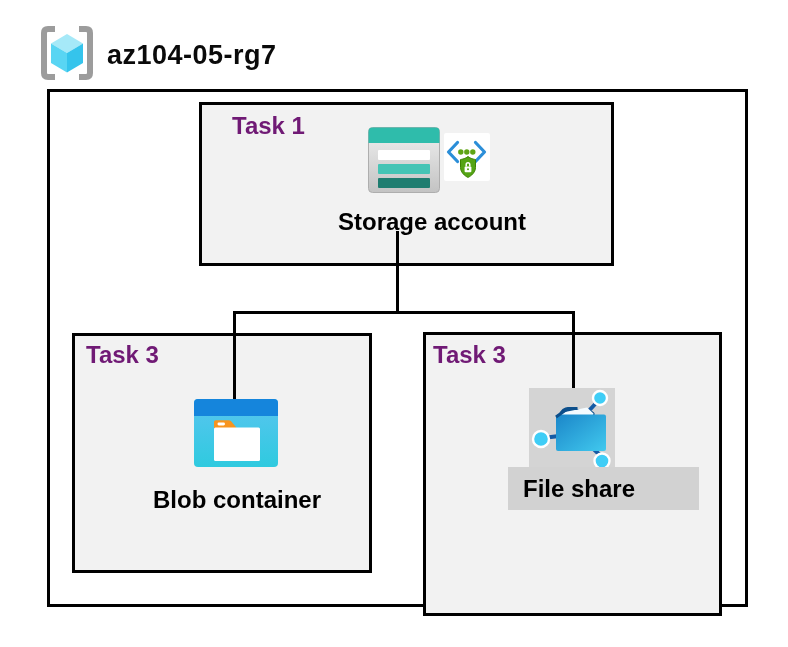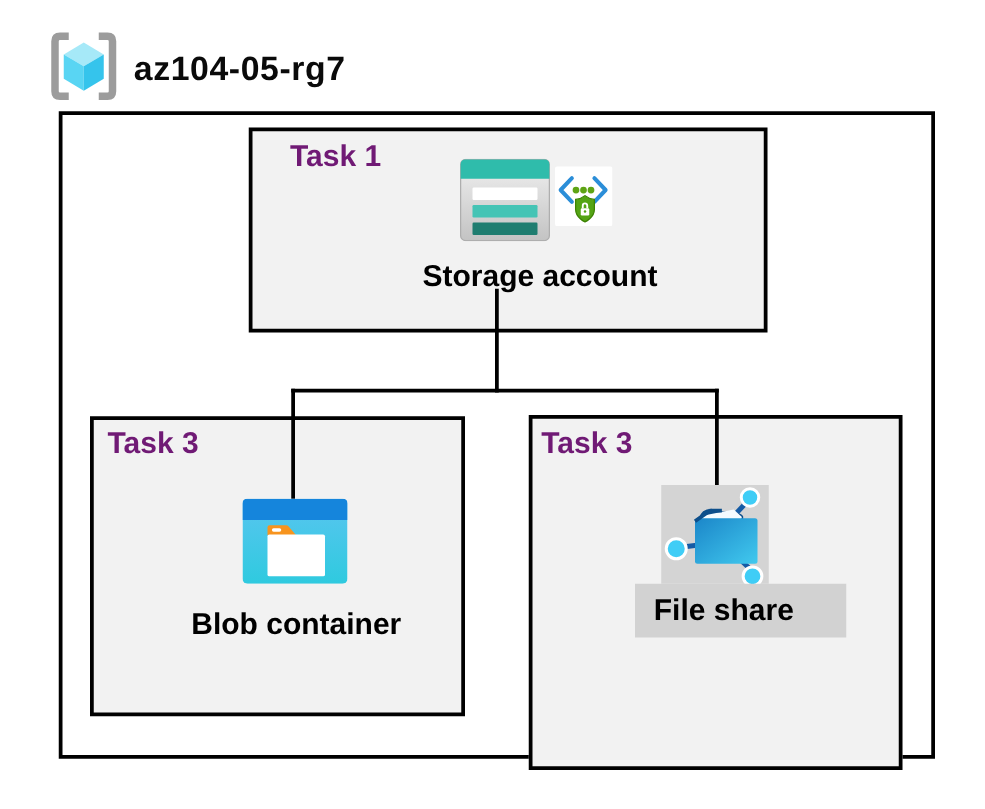--- a/index.html
+++ b/index.html
@@ -41,21 +41,21 @@
   .line.branch-fs{left:572px;top:311px;width:3px;height:77px;}
   .icon-rg{left:38px;top:23px;}
   .icon-storage{left:368px;top:127px;}
   .icon-sas{left:444px;top:133px;}
   .icon-blob{left:194px;top:399px;}
   .fs-highlight{
     position:absolute;left:529px;top:388px;width:86px;height:79px;background:#d4d4d4;
   }
   .icon-fs{left:529px;top:386px;}
   .fs-label-box{
-    position:absolute;left:508px;top:467px;width:169px;height:43px;background:#d2d2d2;
+    position:absolute;left:508px;top:467px;width:191px;height:43px;background:#d2d2d2;
     box-sizing:border-box;padding-left:15px;font-size:24px;font-weight:bold;color:#000;
     line-height:43px;white-space:nowrap;
   }
 </style>
 </head>
 <body>
 
 <div class="canvas">
 
   <span class="abs icon-rg">

